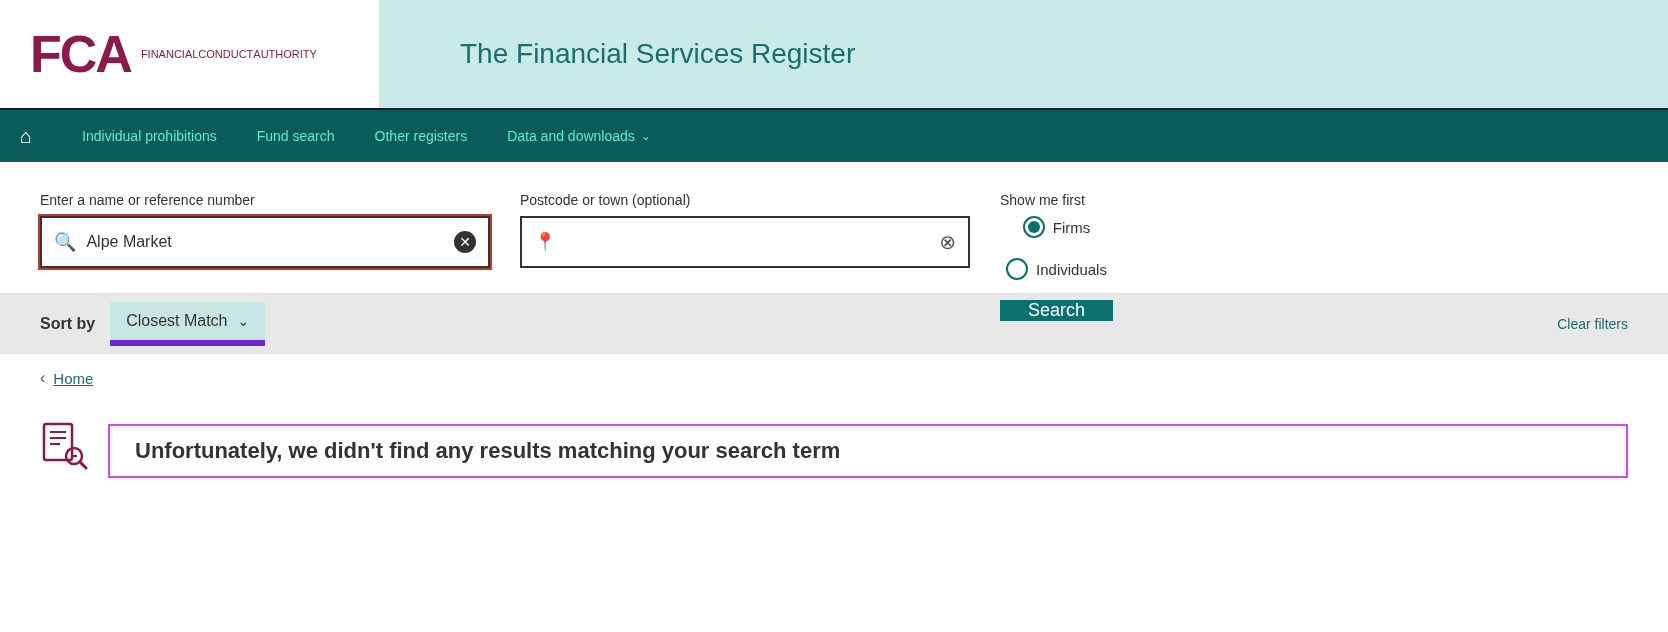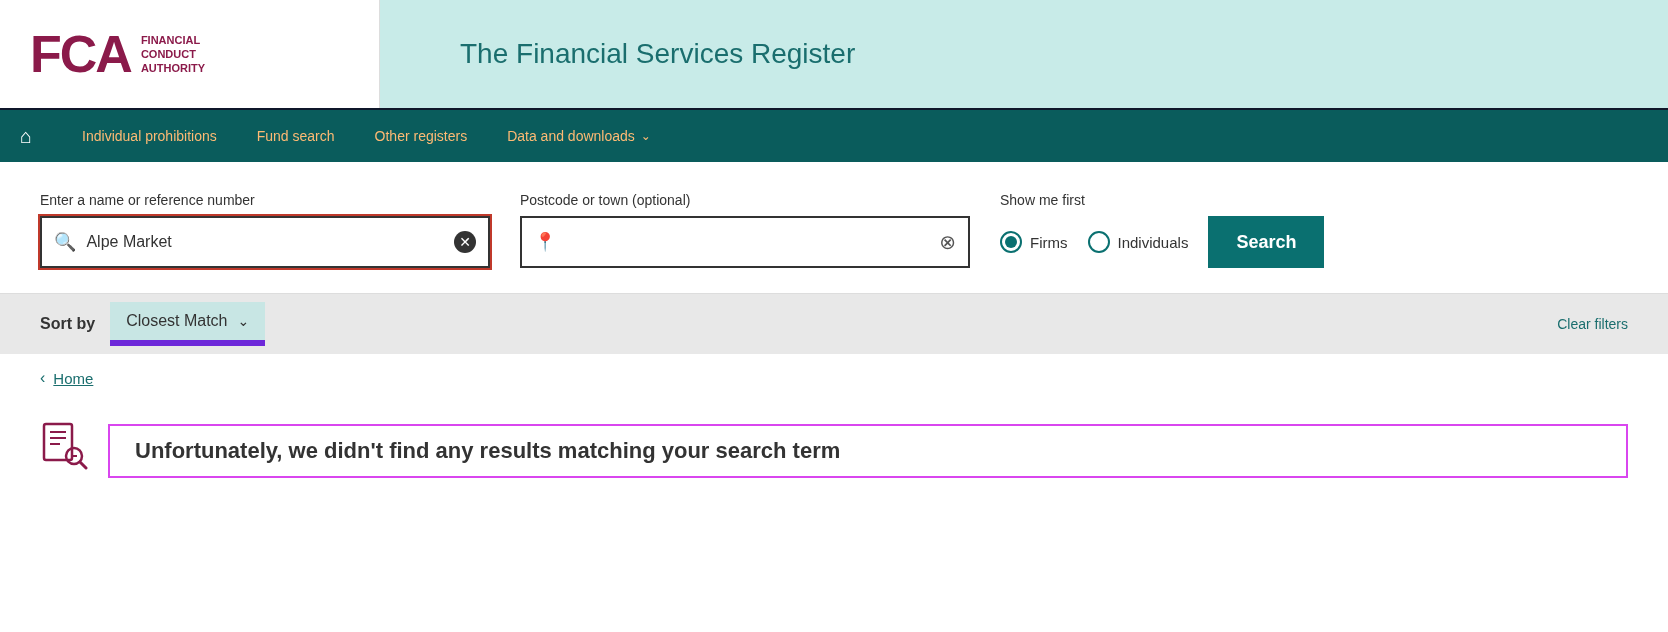--- a/index.html
+++ b/index.html
@@ -29,23 +29,23 @@
     }
     .fca-letters {
       font-size: 52px;
       font-weight: bold;
       color: #8b1a4a;
       line-height: 1;
       letter-spacing: -2px;
     }
     .fca-text {
       display: flex;
-      flex-direction: column;
+      flex-direction: row;
       font-size: 11px;
-      font-weight: bold;
+      font-weight: normal;
       color: #8b1a4a;
       line-height: 1.3;
       text-transform: uppercase;
       justify-content: flex-end;
     }
     .header-title-section {
       flex: 1;
       background: #c8ebe8;
       height: 100%;
       display: flex;
@@ -73,21 +73,21 @@
       cursor: pointer;
     }
     .nav-items {
       display: flex;
       gap: 0;
       list-style: none;
       height: 100%;
       align-items: center;
     }
     .nav-item {
-      color: #fdba74;
+      color: #5eead4;
       font-size: 14px;
       padding: 0 20px;
       cursor: pointer;
       height: 100%;
       display: flex;
       align-items: center;
       white-space: nowrap;
       justify-content: center;
     }
     .nav-item .chevron {
@@ -185,20 +185,21 @@
     }
     .show-first-label {
       font-size: 14px;
       color: #333;
     }
     .radio-group {
       display: flex;
       align-items: center;
       gap: 20px;
       height: 52px;
+      flex-direction: column;
     }
     .radio-option {
       display: flex;
       align-items: center;
       gap: 8px;
       cursor: pointer;
     }
     .radio-circle {
       width: 22px;
       height: 22px;
@@ -224,21 +225,21 @@
       color: #333;
     }
     .search-button {
       background: #0a7070;
       color: #fff;
       border: none;
       padding: 0 28px;
       height: 52px;
       font-size: 18px;
       cursor: pointer;
-      font-weight: bold;
+      font-weight: normal;
       white-space: nowrap;
     }
 
     
     .sort-bar {
       background: #e8e8e8;
       display: flex;
       align-items: center;
       padding: 0 40px;
       height: 60px;

